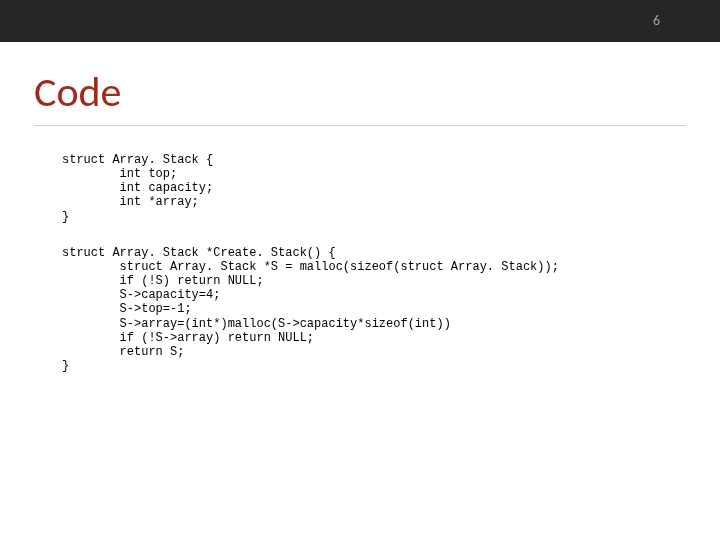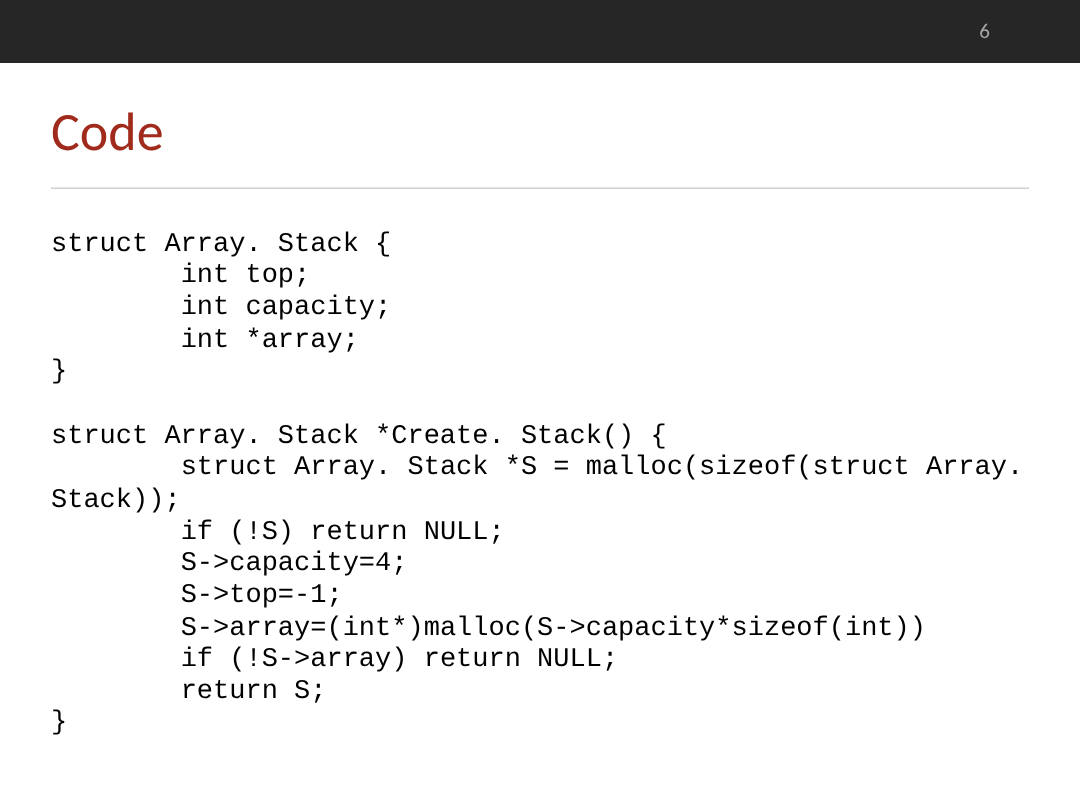--- a/index.html
+++ b/index.html
@@ -1,23 +1,23 @@
 <!DOCTYPE html>
 <html><head>
 <meta charset="utf-8">
 <style>
   * { margin: 0; padding: 0; box-sizing: border-box; }
   html, body { width: 720px; height: 540px; font-family: Calibri, Arial, sans-serif; background: #fff; }
   .slide { width: 720px; height: 540px; position: relative; background: #fff; }
   .topbar { width: 720px; height: 42px; background: #262626; position: relative; }
   .pagenum { position: absolute; right: 60px; top: 12px; color: #a6a6a6; font-size: 14px; }
-  .title { font-size: 36px; color: #a02b1d; padding: 24px 0 0 34px; font-weight: 400; }
+  .title { font-size: 42px; color: #a02b1d; padding: 24px 0 0 34px; font-weight: 400; }
   .divider { position: absolute; left: 34px; top: 125px; width: 652px; height: 0; border-top: 1px solid #d0d0d0; }
   .codewrap { position: absolute; left: 34px; top: 153px; width: 660px; }
-  .codeblock { font-family: "Courier New", Courier, monospace; font-size: 18px; color: #000; line-height: 1.18; white-space: pre-wrap; word-break: break-word; }
+  .codeblock { font-family: "Courier New", Courier, monospace; font-size: 12px; color: #000; line-height: 1.18; white-space: pre-wrap; word-break: break-word; margin-left: 28px; }
   .gap { height: 22px; }
 </style>
 </head>
 <body>
 
 <div class="slide">
   <div class="topbar">
     <div class="pagenum">6</div>
   </div>
   <h1 class="title">Code</h1>

